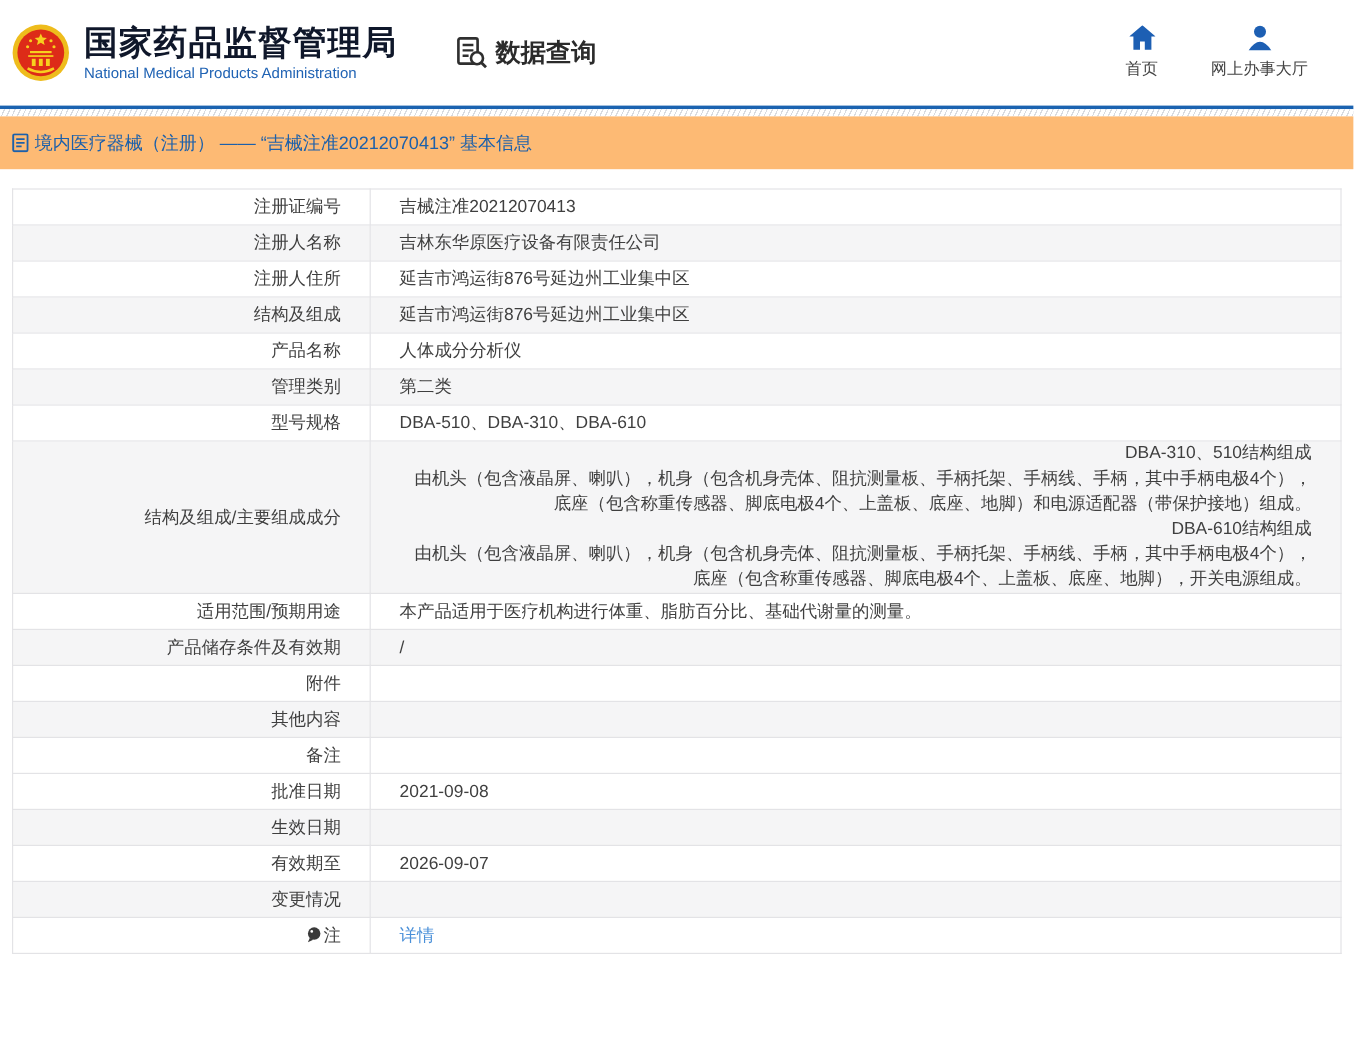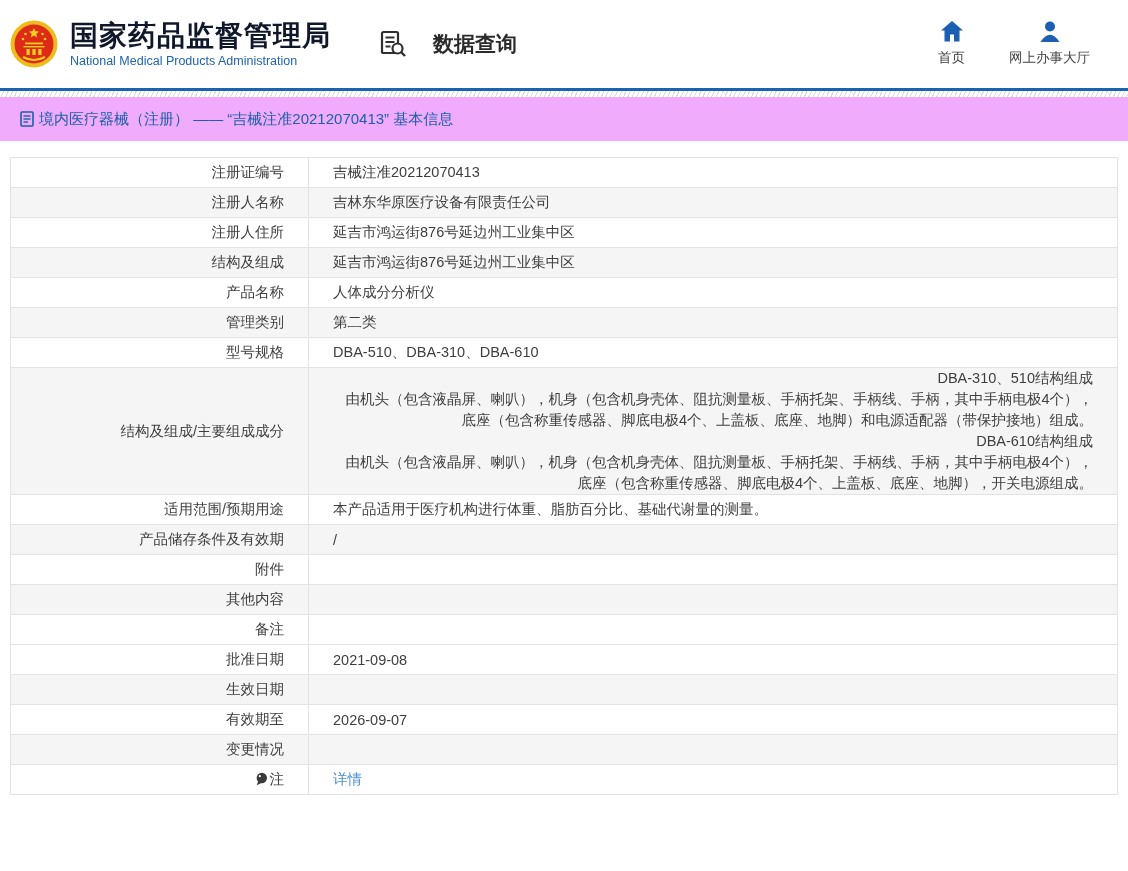--- a/index.html
+++ b/index.html
@@ -18,43 +18,43 @@
   .logo-group { display:flex; align-items:center; }
   .emblem { width:48px; height:48px; flex:0 0 auto; }
   .titles { margin-left:12px; }
   .title-cn {
     font-size:28px; font-weight:bold; color:#0f172a; letter-spacing:1px;
     line-height:32px;
   }
   .title-en { font-size:12.5px; color:#2063b4; margin-top:2px; }
 
   .query {
-    display:flex; align-items:flex-start; margin-left:48px; cursor:pointer;gap:20px;
+    display:flex; align-items:flex-start; margin-left:48px; cursor:pointer;
   }
   .query-icon { width:28px; height:28px; margin-right:6px; }
   .query-label { font-size:21px; color:#2b2b2b; font-weight:bold; }
 
   .header-links { margin-left:auto; display:flex; gap:44px; }
   .hlink {
     display:flex; flex-direction:column; align-items:center; cursor:pointer;
   }
   .hlink svg { width:22px; height:21px; }
   .hlink-label { font-size:13.5px; color:#444; margin-top:7px; }
 
   
   .blue-line { height:3px; background:#1b63b0; }
   .hatch-band {
     height:6px;
     background:repeating-linear-gradient(115deg,#ffffff 0 3px,#d8dbe0 3px 4px);
   }
 
   
   .breadcrumb-bar {
-    height:44px; background:#f0abfc; display:flex; align-items:center;
-    padding-left:20px; margin-bottom:16px;
+    height:44px; background:#fdba74; display:flex; align-items:center;
+    padding-left:10px; margin-bottom:16px;
   }
   .crumb-icon { width:14px; height:16px; margin-right:5px; flex:0 0 auto; }
   .crumb-text { font-size:15px; color:#1c60ab; }
 
   
   table.reg {
     width:1108px; margin:0 10px; border-collapse:collapse;
     border:1px solid #c6c6cb; table-layout:fixed;
   }
   table.reg td {

